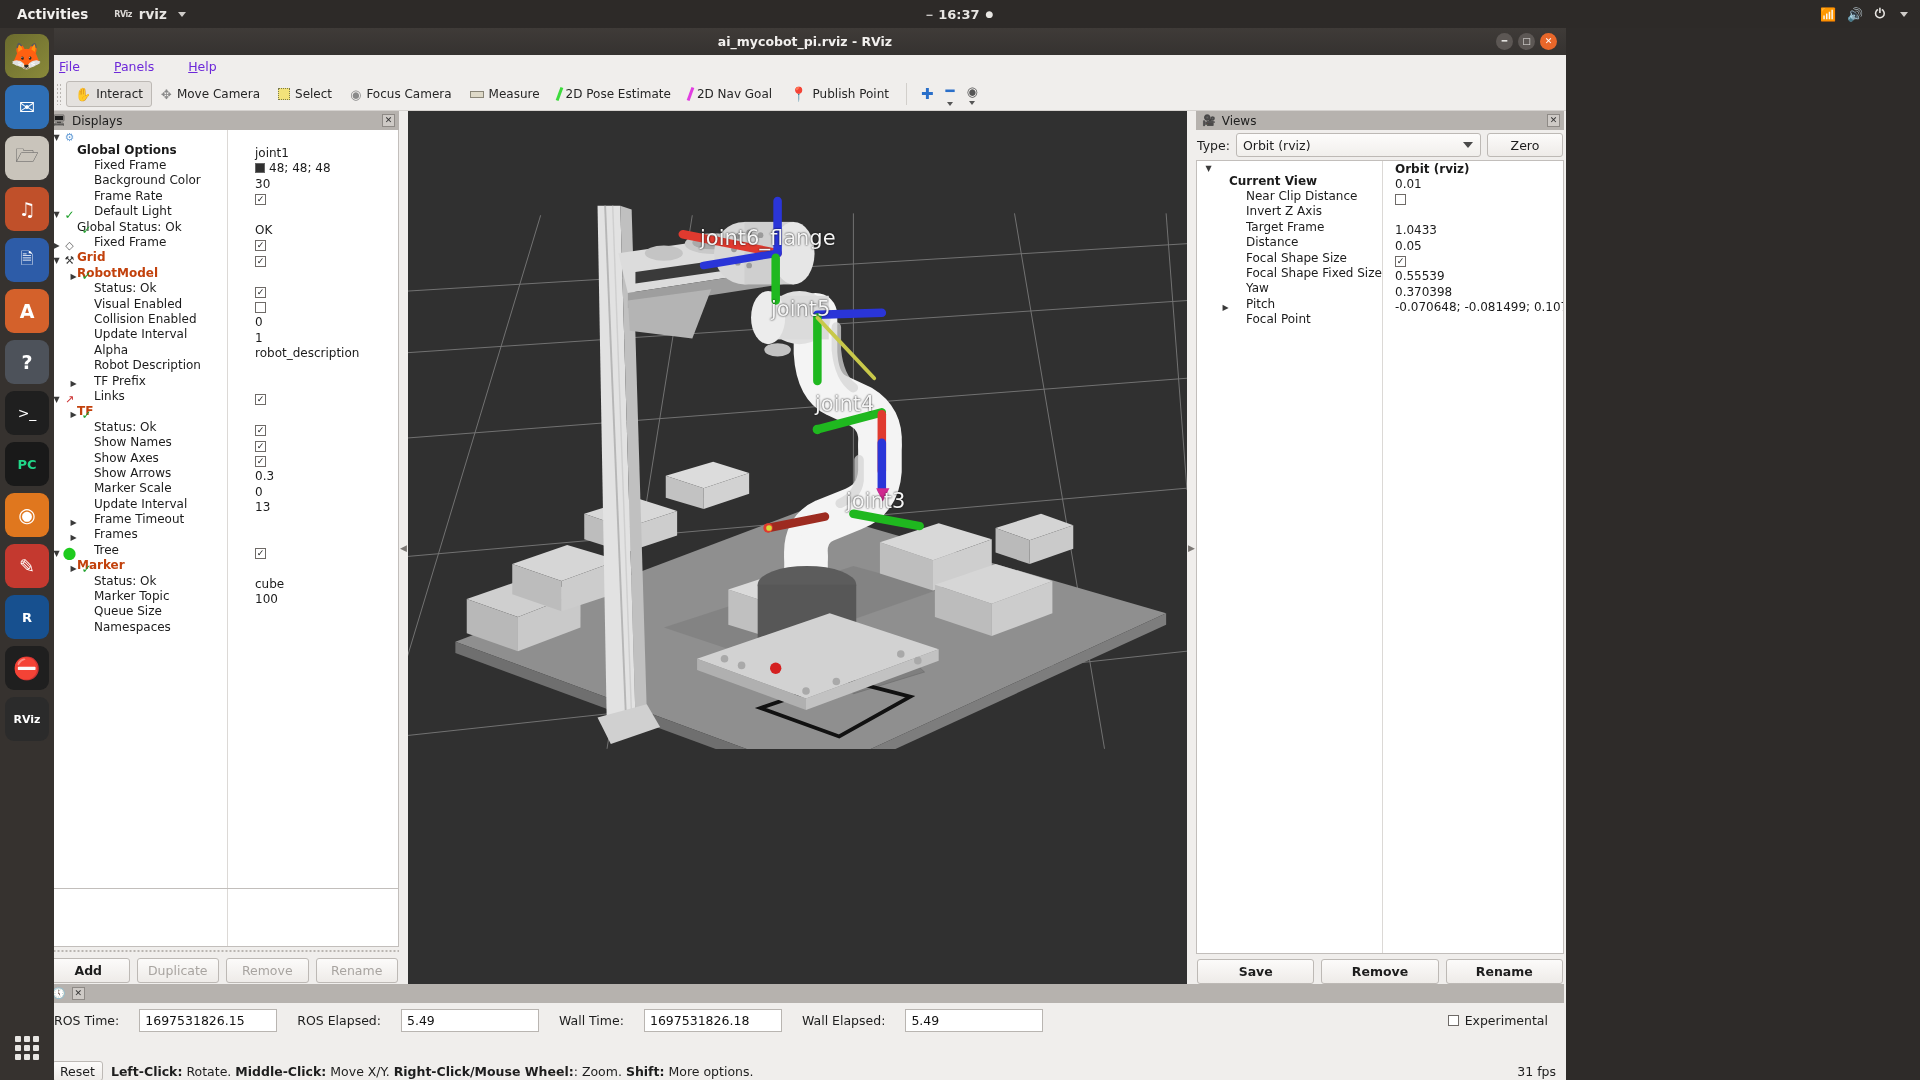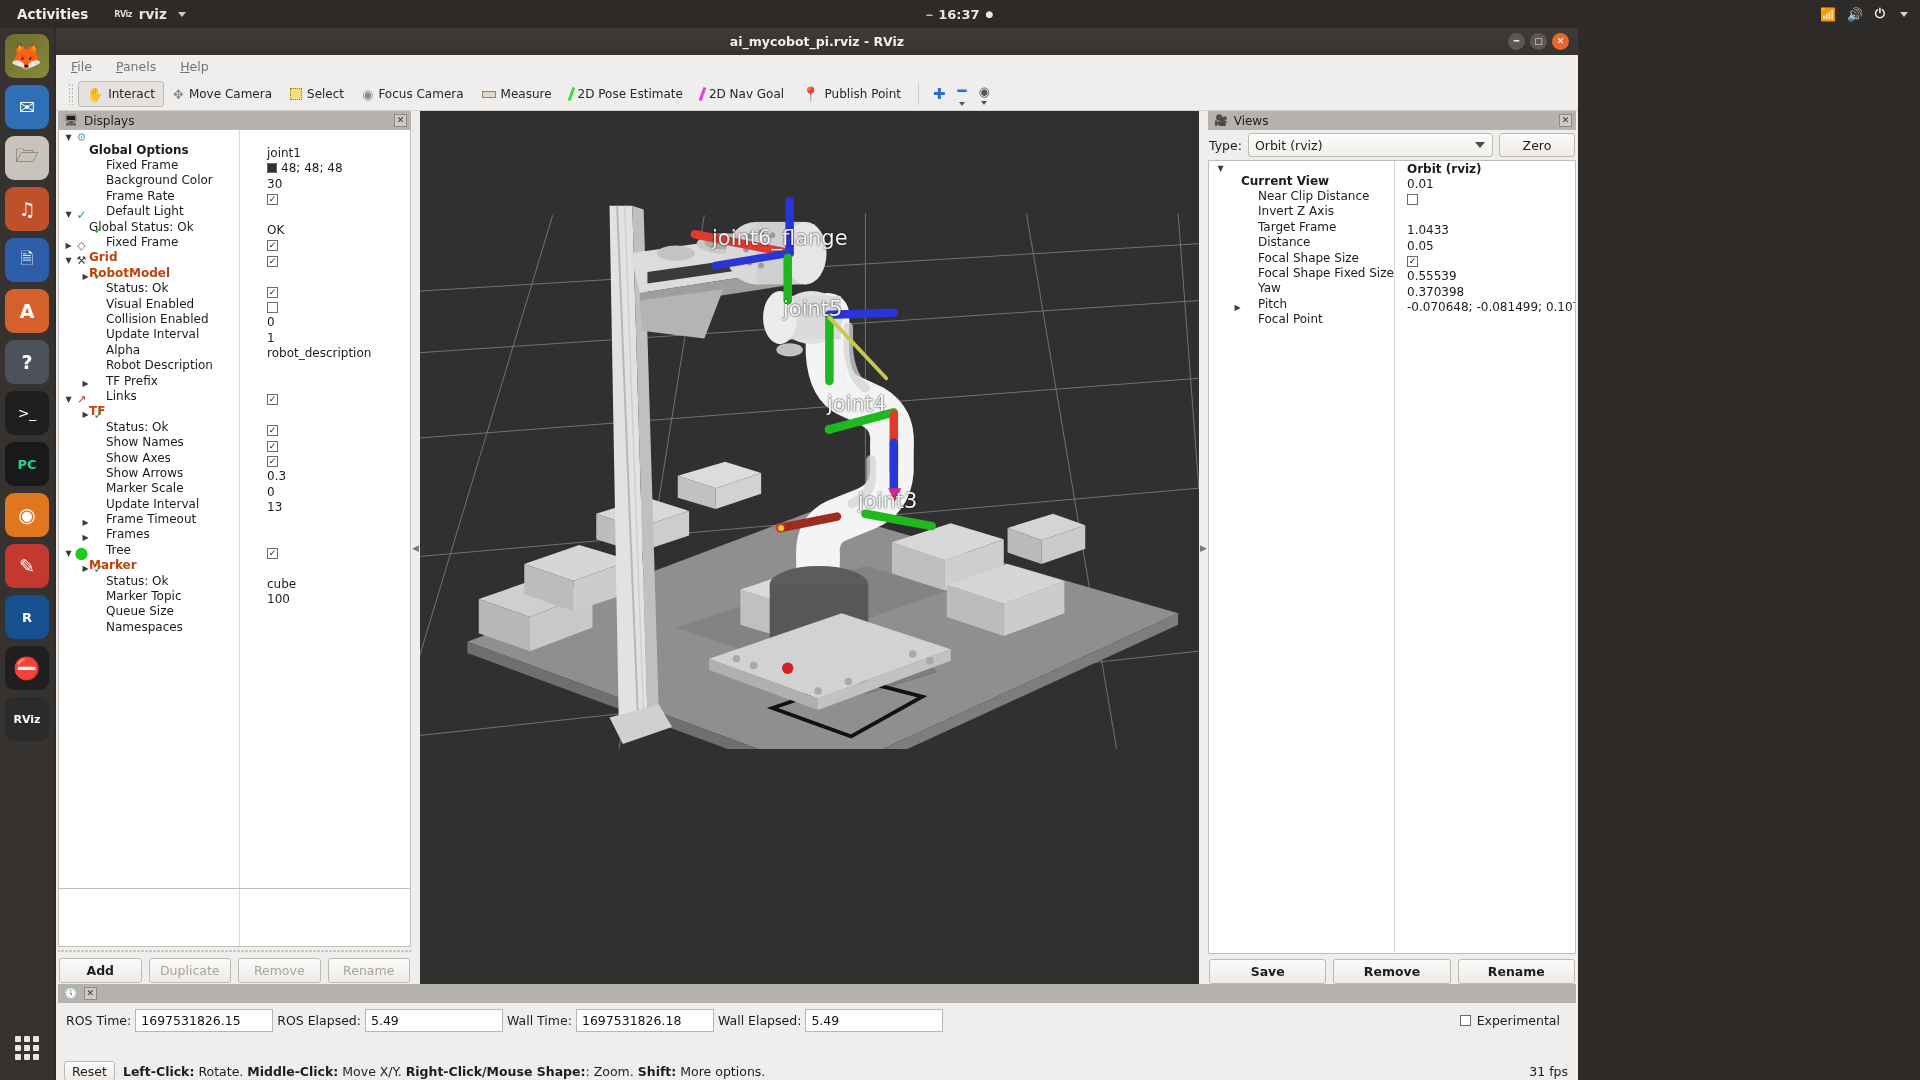--- a/index.html
+++ b/index.html
@@ -58,21 +58,21 @@
   .dock-grid {
     width: 44px; height: 44px; display: grid;
     grid-template-columns: repeat(3, 6px); grid-template-rows: repeat(3, 6px);
     gap: 3px; align-content: center; justify-content: center;
     margin-bottom: 10px;
   }
   .dock-grid i { background: #e8e6e3; border-radius: 1px; display: block; }
 
   
   #window {
-    position: absolute; top: 28px; left: 56px;
+    position: absolute; top: 28px; left: 44px;
     width: 1522px; height: 1052px;
     background: #f0eeec;
   }
   #titlebar {
     height: 27px; width: 100%;
     background: linear-gradient(#3f3b38, #353230);
     color: #f2f0ee; font-size: 12.5px; font-weight: bold;
     display: flex; align-items: center; justify-content: center;
     position: relative;
   }
@@ -83,22 +83,22 @@
     width: 17px; height: 17px; border-radius: 50%;
     background: #5c5754; color: #e8e6e3;
     font-size: 9px; line-height: 17px; text-align: center;
     font-weight: bold;
   }
   .wbtn.close { background: #e8672a; color: #fff; }
 
   
   #menubar {
     height: 23px; display: flex; align-items: center;
-    padding-left: 12px; gap: 18px;
-    font-size: 12.5px; color: #737373; background: #f0eeec;
+    padding-left: 12px; gap: 28px;
+    font-size: 12.5px; color: #6d28d9; background: #f0eeec;
   }
   #menubar span { padding: 1px 3px; }
   #menubar u { text-decoration: underline; }
 
   
   #toolbar {
     height: 33px; display: flex; align-items: center;
     padding-left: 12px; gap: 0px;
     background: #f0eeec;
     border-bottom: 1px solid #d5d2cf;
@@ -235,21 +235,21 @@
 
   
   #timepanel { height: 76px; width: 100%; background: #f0eeec; padding: 0 2px; }
   #time-head {
     height: 19px; background: #b6b2ae; color: #1d1d1d;
     display: flex; align-items: center; gap: 6px; padding: 0 4px 0 6px; font-size: 12px;
   }
   #time-head .ph-title { flex: 1; }
   #time-row {
     height: 35px; display: flex; align-items: center; padding-left: 8px;
-    font-size: 12.5px; color: #1d1d1d; gap: 4px;
+    font-size: 12.5px; color: #1d1d1d; gap: 20px;
   }
   .tfield {
     height: 23px; background: #fff; border: 1px solid #b9b5b1;
     font-size: 12.5px; padding: 0 5px; color: #111;
     display: flex; align-items: center;
   }
   #time-row .lbl { white-space: nowrap; }
   #exp-box {
     margin-left: auto; display: flex; align-items: center; gap: 6px;
     padding-right: 16px; font-size: 12.5px;
@@ -948,16 +948,16 @@
       <div class="tfield" style="width:138px;">5.49</div>
       <span id="exp-box">
         <span class="check"></span>
         <span>Experimental</span>
       </span>
     </div>
   </div>
 
   <div id="statusbar">
     <div class="btn-reset">Reset</div>
-    <div id="hint"><b>Left-Click:</b><span> Rotate. </span><b>Middle-Click:</b><span> Move X/Y. </span><b>Right-Click/Mouse Shape:</b><span>: Zoom. </span><b>Shift:</b><span> More options.</span></div>
+    <div id="hint"><b>Left-Click:</b><span> Rotate. </span><b>Middle-Click:</b><span> Move X/Y. </span><b>Right-Click/Mouse Wheel:</b><span>: Zoom. </span><b>Shift:</b><span> More options.</span></div>
     <div id="fps">31 fps</div>
   </div>
 </div>
 
 </body></html>

